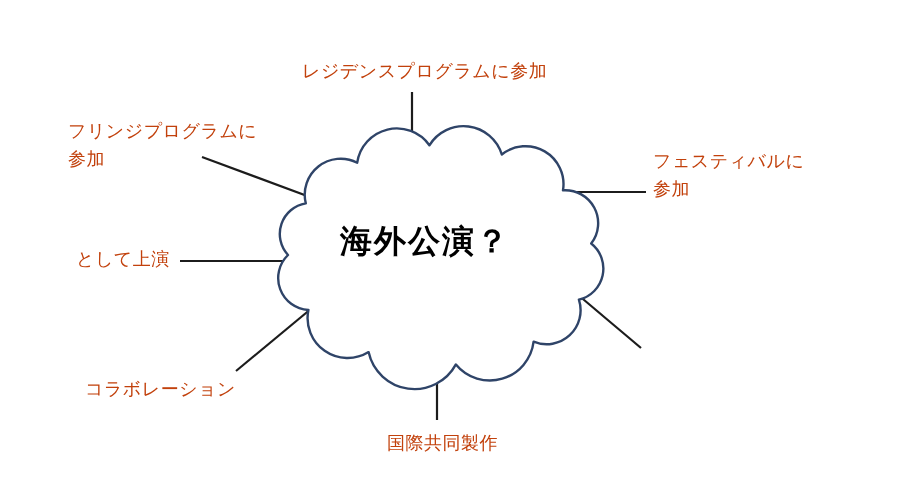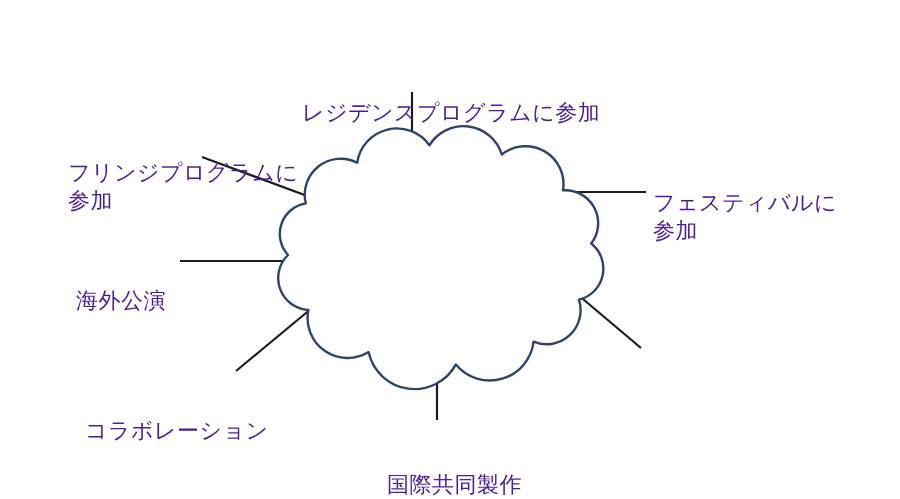--- a/index.html
+++ b/index.html
@@ -15,26 +15,25 @@
     overflow: hidden;
     font-family: "Liberation Sans", "DejaVu Sans", sans-serif;
   }
   .canvas svg {
     position: absolute;
     left: 0;
     top: 0;
   }
   .node-label {
     position: absolute;
-    font-size: 22px;
+    font-size: 18px;
     line-height: 28px;
-    color: #4c1d95;
+    color: #c2410c;
     white-space: pre-line;
     letter-spacing: 0.5px;
-    margin-top: 42px;
   }
   .center-label {
     position: absolute;
     left: 340px;
     top: 222px;
     font-size: 32px;
     line-height: 38px;
     font-weight: bold;
     color: #000000;
     letter-spacing: 2px;
@@ -71,29 +70,30 @@
              A 38 38 0 0 1 563 190.3
              A 33 33 0 0 1 591.2 243.5
              A 32 32 0 0 1 578.9 299.7
              A 34 34 0 0 1 533.6 341.7
              A 44 44 0 0 1 455.9 364.4
              A 47 47 0 0 1 368.6 352.1
              A 40 40 0 0 1 308.4 310
              A 32 32 0 0 1 288 255 Z" fill="#ffffff" stroke-width="2.4" stroke-linejoin="round" stroke="#2f4468"></path>
   </svg>
 
+  <div class="center-label">海外公演？</div>
 
   <div class="node-label lbl-residency">レジデンスプログラムに参加</div>
 
   <div class="node-label lbl-fringe">フリンジプログラムに
 参加</div>
 
   <div class="node-label lbl-festival">フェスティバルに
 参加</div>
 
-  <div class="node-label lbl-self">海外公演</div>
+  <div class="node-label lbl-self">として上演</div>
 
 
   <div class="node-label lbl-collab">コラボレーション</div>
 
   <div class="node-label lbl-coproduction">国際共同製作</div>
 
 </div>
 
 </body></html>

